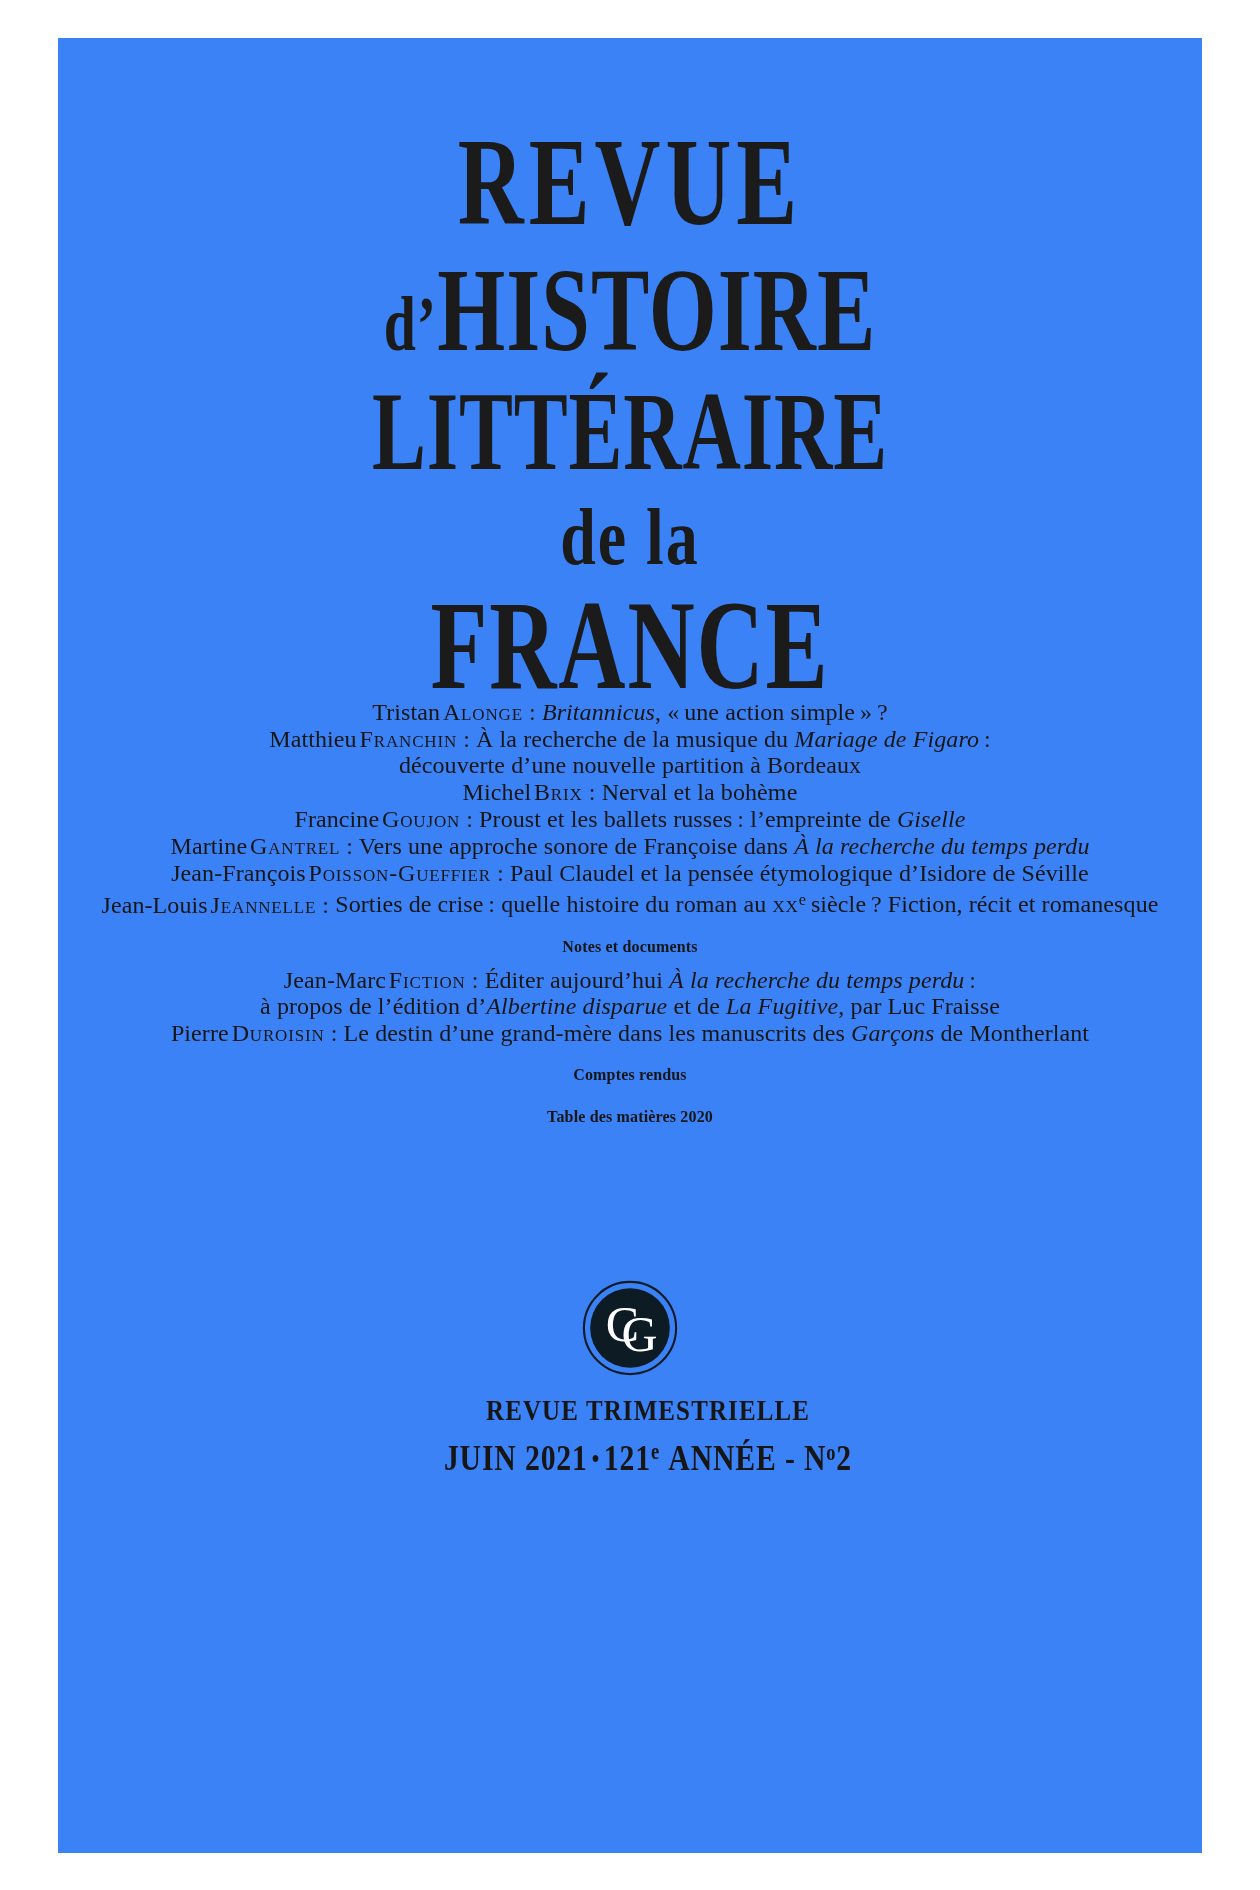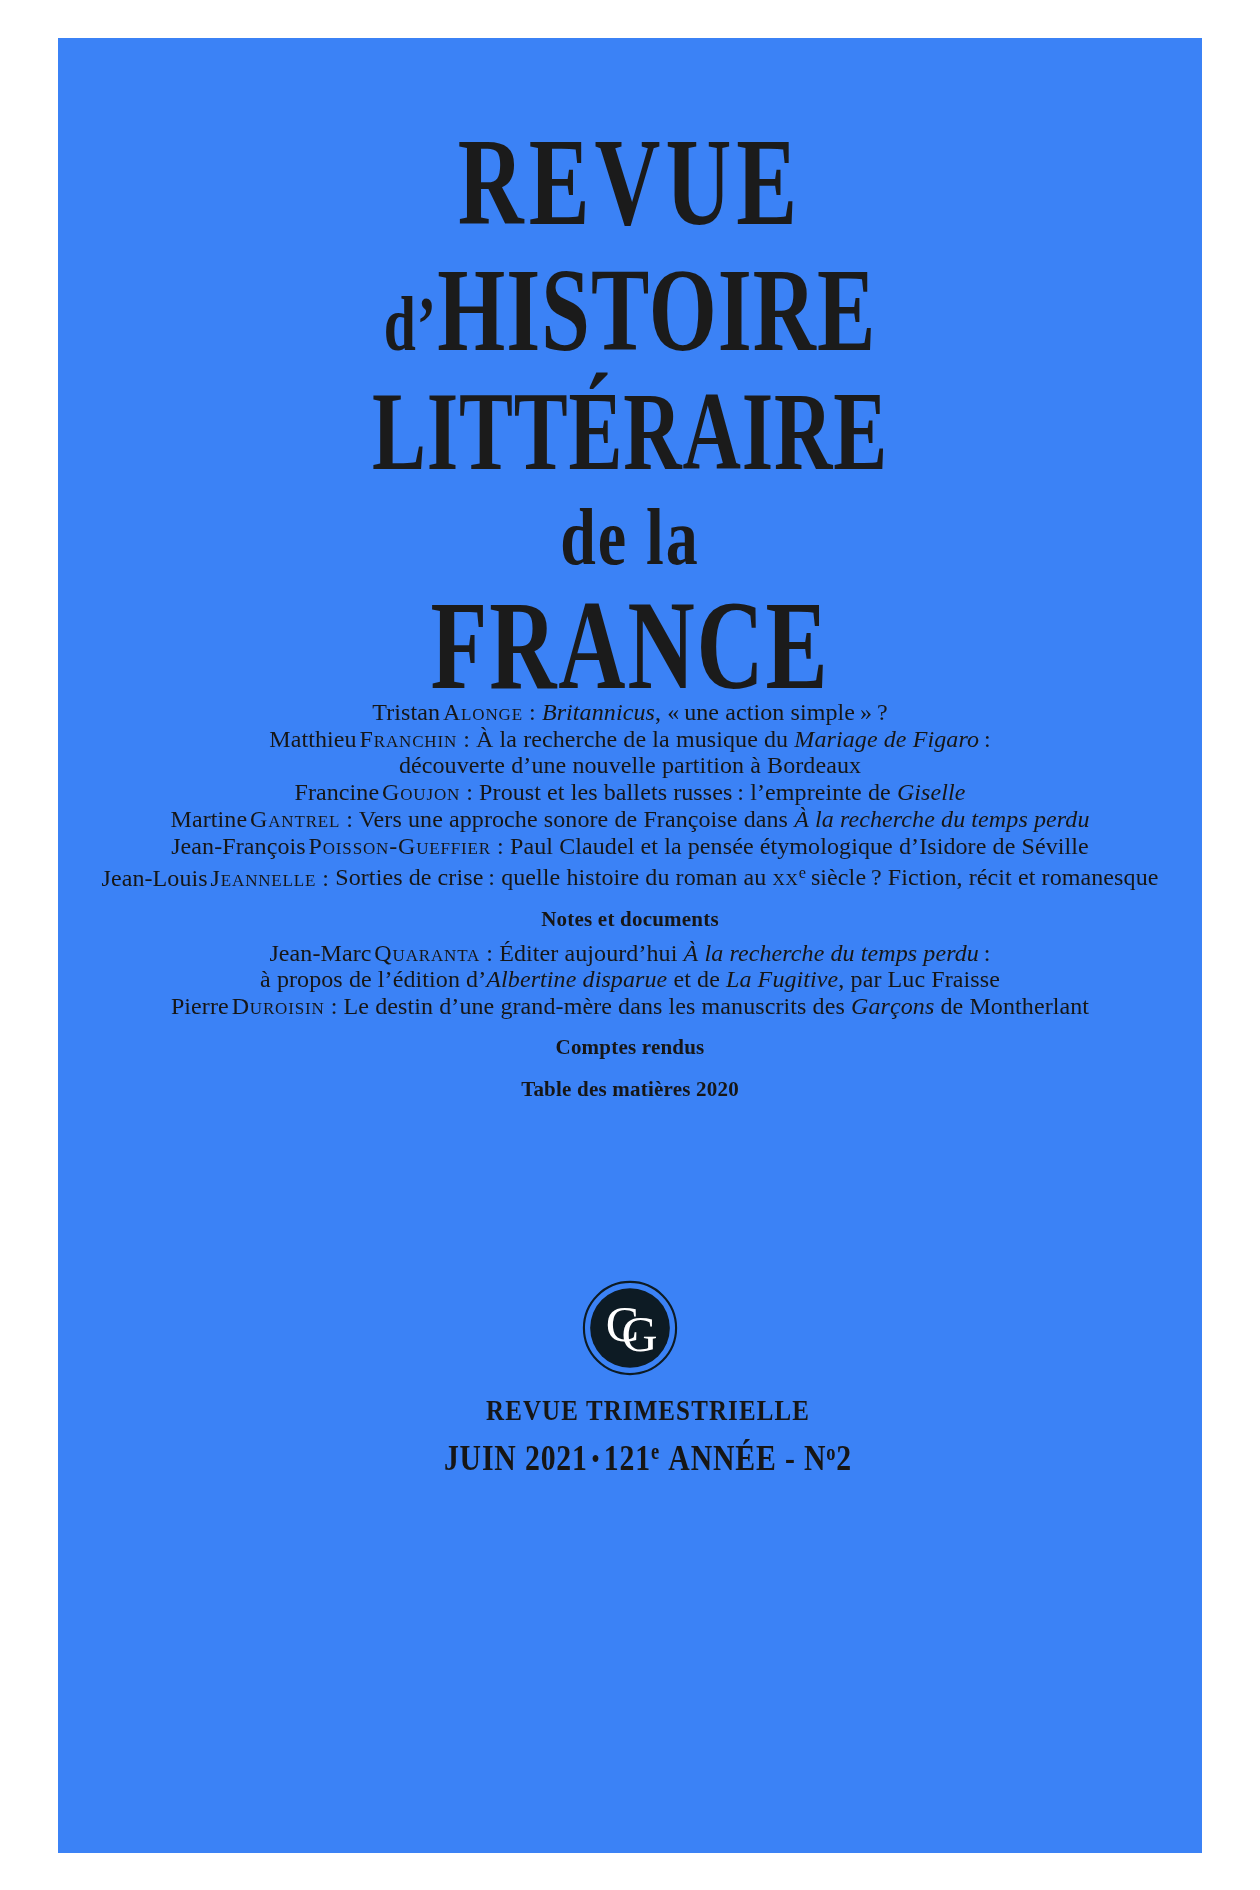--- a/index.html
+++ b/index.html
@@ -97,21 +97,21 @@
   .toc-entry.wrap { white-space: normal; }
   .sc {
     font-variant: small-caps;
     font-variant-caps: small-caps;
     letter-spacing: 0.035em;
   }
   .it { font-style: italic; }
   .sup { font-size: 0.68em; vertical-align: 0.42em; }
 
   .toc-heading {
-    font-size: 21px;
+    font-size: 16px;
     line-height: 25.5px;
     font-weight: 700;
     letter-spacing: 0.010em;
     margin: 16px 0 9px 0;
   }
   .toc-heading.spaced-top { }
 
   
   #logo-wrap {
     position: absolute;
@@ -172,30 +172,31 @@
     <span class="mh-line mh-dela">de la</span>
 
     <span class="mh-line mh-france">FRANCE</span>
   </div>
 
   <div id="toc">
 
     <div>
       <p class="toc-entry"><span>Tristan</span><span class="sc"> Alonge</span><span> : </span><span><span class="it">Britannicus</span>, « une action simple » ?</span></p>
       <p class="toc-entry wrap"><span>Matthieu</span><span class="sc"> Franchin</span><span> : </span><span>À la recherche de la musique du <span class="it">Mariage de Figaro</span> :<br>découverte d’une nouvelle partition à Bordeaux</span></p>
+      <p class="toc-entry"><span>Michel</span><span class="sc"> Brix</span><span> : </span><span>Nerval et la bohème</span></p>
       <p class="toc-entry"><span>Francine</span><span class="sc"> Goujon</span><span> : </span><span>Proust et les ballets russes : l’empreinte de <span class="it">Giselle</span></span></p>
       <p class="toc-entry"><span>Martine</span><span class="sc"> Gantrel</span><span> : </span><span>Vers une approche sonore de Françoise dans <span class="it">À la recherche du temps perdu</span></span></p>
       <p class="toc-entry"><span>Jean-François</span><span class="sc"> Poisson-Gueffier</span><span> : </span><span>Paul Claudel et la pensée étymologique d’Isidore de Séville</span></p>
       <p class="toc-entry"><span>Jean-Louis</span><span class="sc"> Jeannelle</span><span> : </span><span>Sorties de crise : quelle histoire du roman au <span class="sc">xx</span><span class="sup">e</span> siècle ? Fiction, récit et romanesque</span></p>
     </div>
 
     <p class="toc-heading">Notes et documents</p>
 
     <div>
-      <p class="toc-entry wrap"><span>Jean-Marc</span><span class="sc"> Quaranta</span><span> : </span><span>Éditer aujourd’hui <span class="it">À la recherche du temps perdu</span> :<br>à propos de l’édition d’<span class="it">Albertine disparue</span> et de <span class="it">La Fugitive</span>, par Luc Fraisse</span></p>
+      <p class="toc-entry wrap"><span>Jean-Marc</span><span class="sc"> Fiction</span><span> : </span><span>Éditer aujourd’hui <span class="it">À la recherche du temps perdu</span> :<br>à propos de l’édition d’<span class="it">Albertine disparue</span> et de <span class="it">La Fugitive</span>, par Luc Fraisse</span></p>
       <p class="toc-entry"><span>Pierre</span><span class="sc"> Duroisin</span><span> : </span><span>Le destin d’une grand-mère dans les manuscrits des <span class="it">Garçons</span> de Montherlant</span></p>
     </div>
 
     <p class="toc-heading spaced-top">Comptes rendus</p>
 
     <p class="toc-heading">Table des matières 2020</p>
   </div>
 
   <div id="logo-wrap">
     <svg id="logo" viewBox="0 0 100 100" aria-hidden="true">

